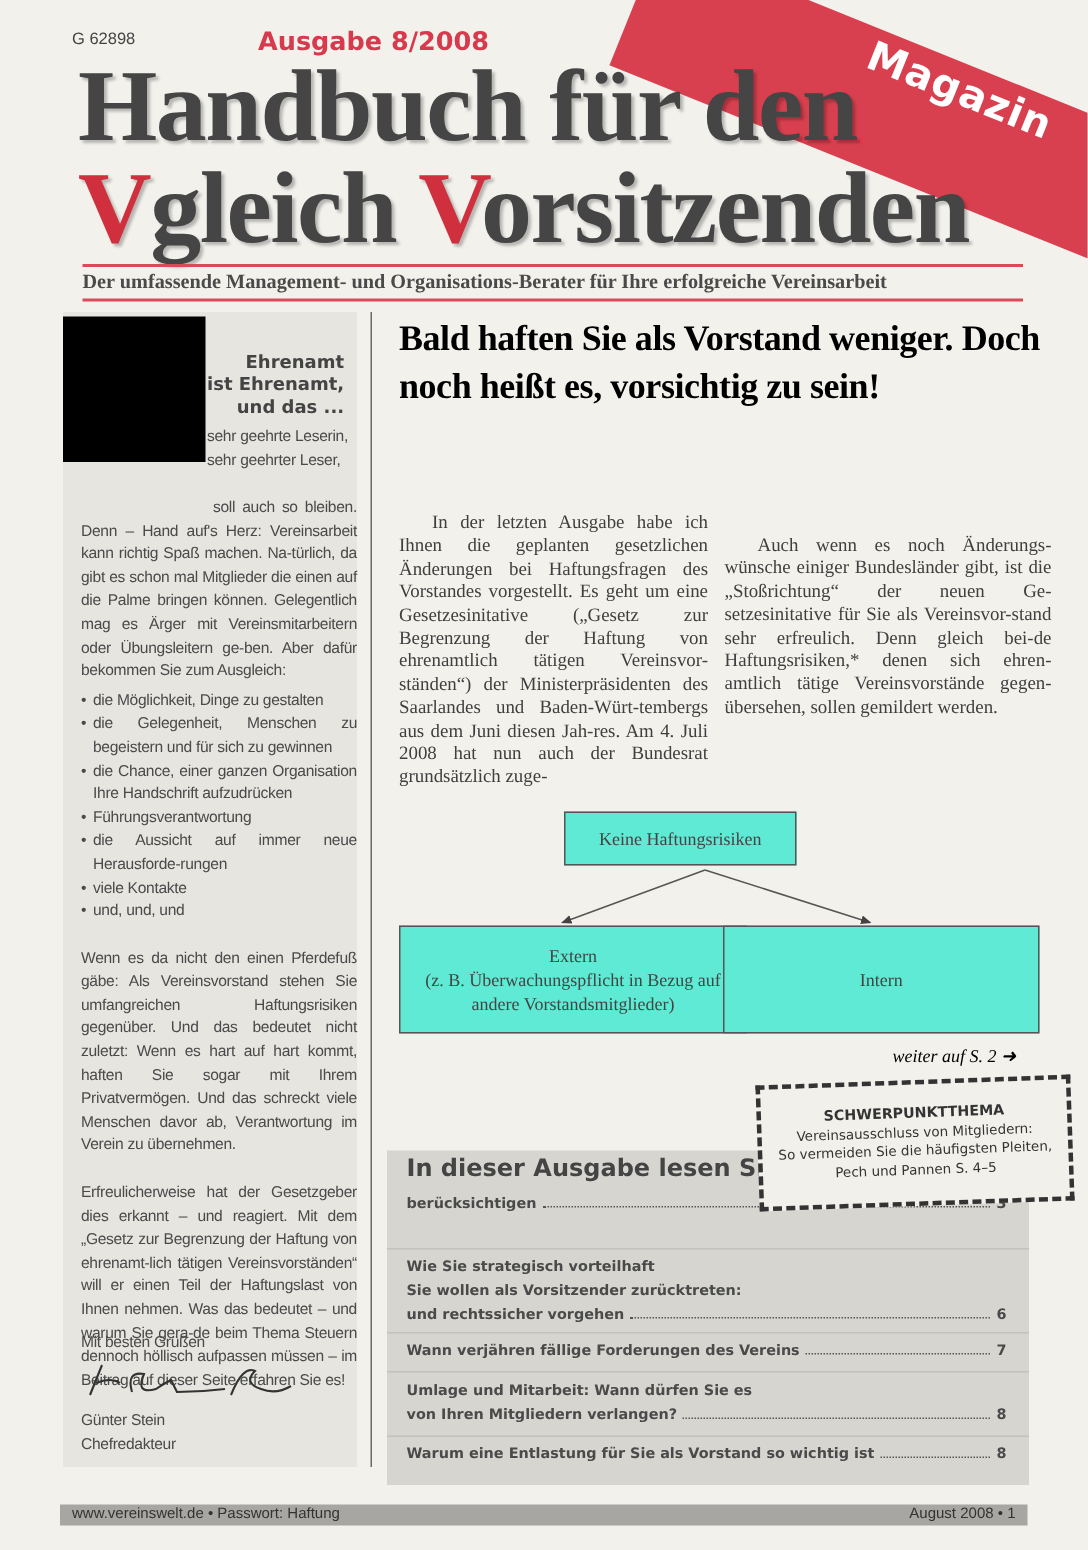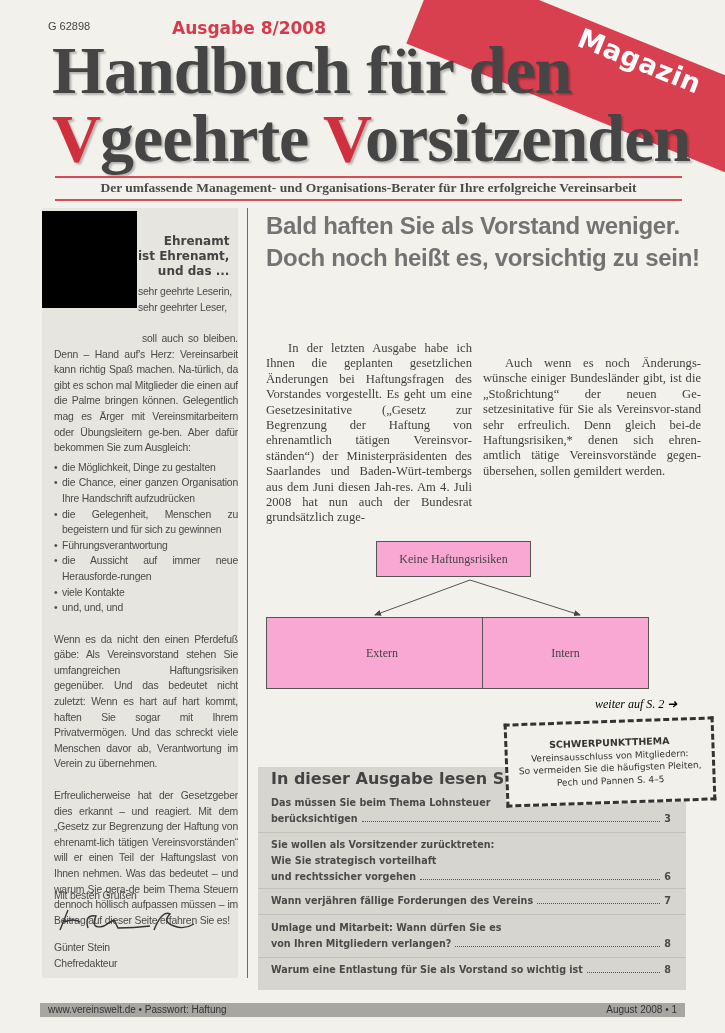--- a/index.html
+++ b/index.html
@@ -7,79 +7,79 @@
   .abs{position:absolute;}
   
   .gnum{left:48px;top:20px;font-size:11px;color:#444;}
   .issue{left:172px;top:18px;font-size:17px;font-weight:bold;color:#d63a4c;font-family:"DejaVu Sans",sans-serif;}
   .banner{left:440px;top:-40px;width:380px;height:90px;background:#d9404f;transform:rotate(22deg);transform-origin:0 0;}
   .banner-text{left:585px;top:22px;font-size:27px;font-weight:bold;color:#fff;transform:rotate(22deg);transform-origin:0 0;font-family:"DejaVu Sans",sans-serif;letter-spacing:0.5px;}
   .title1{left:52px;top:36px;font-family:"Liberation Serif",serif;font-weight:bold;font-size:68px;line-height:68px;color:#454545;letter-spacing:-1px;text-shadow:2px 2px 2px rgba(0,0,0,.25);white-space:nowrap;}
   .title2{left:52px;top:104px;font-family:"Liberation Serif",serif;font-weight:bold;font-size:68px;line-height:68px;color:#454545;letter-spacing:-1px;text-shadow:2px 2px 2px rgba(0,0,0,.25);white-space:nowrap;}
   .red{color:#d0303e;}
   .rule{left:55px;height:2px;background:#d94b58;width:627px;}
-  .subtitle{left:55px;top:180px;width:627px;text-align:center;font-family:"Liberation Serif",serif;font-weight:bold;font-size:13.5px;color:#4a4a4a;white-space:nowrap;}
+  .subtitle{left:55px;top:180px;width:627px;font-family:"Liberation Serif",serif;font-weight:bold;font-size:13.5px;color:#4a4a4a;white-space:nowrap;}
   
   .leftcol{left:42px;top:208px;width:196px;height:770px;background:#e6e5e0;}
   .vline{left:247px;top:208px;width:1px;height:770px;background:#6a6a6a;}
   .redact{left:42px;top:211px;width:95px;height:97px;background:#000;}
   .lhead{left:138px;top:234px;font-size:12px;font-weight:bold;color:#444;line-height:15px;font-family:"DejaVu Sans",sans-serif;text-align:right;}
   .ltext{font-family:"Liberation Sans",sans-serif;font-size:10.4px;line-height:15.6px;color:#4a4a4a;letter-spacing:-0.2px;}
   .ltext p{margin:0;}
   ul.bul{list-style:none;margin:0;padding:0;}
   ul.bul li{position:relative;padding-left:8px;}
   ul.bul li:before{content:"•";position:absolute;left:0;top:0;}
   .sig{left:54px;top:900px;width:150px;height:40px;}
   
-  .headline{left:266px;top:210px;width:450px;font-size:24px;line-height:32px;font-weight:bold;color:#737373;font-family:Liberation Sans, sans-serif;letter-spacing:-0.3px;}
+  .headline{left:266px;top:210px;width:450px;font-size:24px;line-height:32px;font-weight:bold;color:#000000;font-family:Liberation Serif, serif;letter-spacing:-0.3px;}
   .body{font-family:"Liberation Serif",serif;font-size:12.6px;line-height:15.4px;color:#3f3f3f;text-align:justify;}
   .body p{margin:0;text-indent:22px;}
-  .diagram-box{position:absolute;border:1px solid #555;background:#f9a8d4;font-family:"Liberation Serif",serif;font-size:12px;color:#444;text-align:center;line-height:16px;box-sizing:border-box;display:flex;align-items:center;justify-content:center;}
+  .diagram-box{position:absolute;border:1px solid #555;background:#5eead4;font-family:"Liberation Serif",serif;font-size:12px;color:#444;text-align:center;line-height:16px;box-sizing:border-box;display:flex;align-items:center;justify-content:center;}
   .weiter{left:595px;top:697px;font-family:"Liberation Serif",serif;font-style:italic;font-size:12px;color:#000000;}
   .toc{left:258px;top:767px;width:428px;height:223px;background:#d6d5d0;}
   .toc-title{left:271px;top:769px;font-size:16px;font-weight:bold;color:#444;font-family:"DejaVu Sans",sans-serif;}
   .toc-item{position:absolute;left:271px;width:400px;font-size:9.6px;font-weight:bold;color:#4a4a4a;line-height:16px;font-family:"DejaVu Sans",sans-serif;}
   .toc-line{display:flex;align-items:baseline;}
   .toc-line .dots{flex:1;border-bottom:1px dotted #555;margin:0 4px 3px 4px;}
   .toc-sep{position:absolute;left:258px;width:428px;height:1px;background:#c2c1bb;}
   .box{left:505px;top:720px;width:210px;height:84px;border:3px dashed #333;background:#f1f0ea;transform:rotate(-2deg);box-sizing:border-box;text-align:center;font-family:"DejaVu Sans",sans-serif;font-size:9px;line-height:12.5px;color:#333;padding-top:14px;}
   .box .bt{font-weight:bold;font-size:9.5px;}
   .footer{left:40px;top:1003px;width:645px;height:14px;background:#a7a6a2;font-size:10px;color:#333;line-height:14px;}
 </style>
 </head>
 <body>
 
 <div class="abs banner"></div>
 <div class="abs banner-text">Magazin</div>
 <div class="abs gnum">G 62898</div>
 <div class="abs issue">Ausgabe 8/2008</div>
 <div class="abs title1">Handbuch für den</div>
-<div class="abs title2"><span class="red">V</span><span>geehrte</span> <span class="red">V</span><span>orsitzenden</span></div>
+<div class="abs title2"><span class="red">V</span><span>gleich</span> <span class="red">V</span><span>orsitzenden</span></div>
 <div class="abs rule" style="top:176px"></div>
 <div class="abs subtitle">Der umfassende Management- und Organisations-Berater für Ihre erfolgreiche Vereinsarbeit</div>
 <div class="abs rule" style="top:199px"></div>
 
 <div class="abs leftcol"></div>
 <div class="abs vline"></div>
 <div class="abs redact"></div>
 <div class="abs lhead">
   <div>Ehrenamt</div>
   <div>ist Ehrenamt,</div>
   <div>und das ...</div>
 </div>
 <div class="abs ltext" style="left:138px;top:284px;width:100px;">
   <div>sehr geehrte Leserin,</div>
   <div>sehr geehrter Leser,</div>
 </div>
 <div class="abs ltext" style="left:54px;top:331px;width:184px;text-align:justify;">
   <p style="text-indent:88px">soll auch so bleiben. Denn – Hand auf's Herz: Vereinsarbeit kann richtig Spaß machen. Na-türlich, da gibt es schon mal Mitglieder die einen auf die Palme bringen können. Gelegentlich mag es Ärger mit Vereinsmitarbeitern oder Übungsleitern ge-ben. Aber dafür bekommen Sie zum Ausgleich:</p>
   <ul class="bul" style="margin-top:4px">
     <li>die Möglichkeit, Dinge zu gestalten</li>
+    <li>die Gelegenheit, Menschen zu begeistern und für sich zu gewinnen</li>
     <li>die Chance, einer ganzen Organisation Ihre Handschrift aufzudrücken</li>
-    <li>die Gelegenheit, Menschen zu begeistern und für sich zu gewinnen</li>
     <li>Führungsverantwortung</li>
     <li>die Aussicht auf immer neue Herausforde-rungen</li>
     <li>viele Kontakte</li>
     <li>und, und, und</li>
   </ul>
   <p style="margin-top:16px;text-indent:0">Wenn es da nicht den einen Pferdefuß gäbe: Als Vereinsvorstand stehen Sie umfangreichen Haftungsrisiken gegenüber. Und das bedeutet nicht zuletzt: Wenn es hart auf hart kommt, haften Sie sogar mit Ihrem Privatvermögen. Und das schreckt viele Menschen davor ab, Verantwortung im Verein zu übernehmen.</p>
   <p style="margin-top:16px;text-indent:0">Erfreulicherweise hat der Gesetzgeber dies erkannt – und reagiert. Mit dem „Gesetz zur Begrenzung der Haftung von ehrenamt-lich tätigen Vereinsvorständen“ will er einen Teil der Haftungslast von Ihnen nehmen. Was das bedeutet – und warum Sie gera-de beim Thema Steuern dennoch höllisch aufpassen müssen – im Beitrag auf dieser Seite erfahren Sie es!</p>
 </div>
 <div class="abs ltext" style="left:54px;top:888px;">Mit besten Grüßen</div>
 <svg class="abs sig" viewBox="0 0 150 40">
@@ -101,41 +101,41 @@
   <defs>
       <marker id="ah" markerWidth="8" markerHeight="8" refX="6" refY="3" orient="auto">
         <path d="M0,0 L7,3 L0,6 Z" fill="#444"></path>
       </marker>
     </defs>
   <line x1="220" y1="10" x2="125" y2="45" stroke="#555" stroke-width="1" marker-end="url(#ah)"></line>
   <line x1="220" y1="10" x2="330" y2="45" stroke="#555" stroke-width="1" marker-end="url(#ah)"></line>
 </svg>
 <div class="diagram-box" style="left:266px;top:617px;width:232px;height:72px;flex-direction:column;">
   <div>Extern</div>
+  <div style="padding:0 10px">(z. B. Überwachungspflicht in Bezug auf andere Vorstandsmitglieder)</div>
 </div>
-<div class="diagram-box" style="left:482px;top:617px;width:167px;height:72px;flex-direction:column;">
+<div class="diagram-box" style="left:482px;top:617px;width:211px;height:72px;flex-direction:column;">
   <div>Intern</div>
 </div>
 <div class="abs weiter">weiter auf S. 2 ➜</div>
 
 <div class="abs toc"></div>
 <div class="abs toc-title">In dieser Ausgabe lesen Sie:</div>
 
 <div class="toc-item" style="top:795px;">
-  <div>Das müssen Sie beim Thema Lohnsteuer</div>
   <div class="toc-line">
       <span>berücksichtigen</span>
       <span class="dots"></span>
       <span>3</span>
     </div>
 </div>
 <div class="toc-sep" style="top:832px"></div>
 <div class="toc-item" style="top:837px;">
+  <div>Wie Sie strategisch vorteilhaft</div>
   <div>Sie wollen als Vorsitzender zurücktreten:</div>
-  <div>Wie Sie strategisch vorteilhaft</div>
   <div class="toc-line">
       <span>und rechtssicher vorgehen</span>
       <span class="dots"></span>
       <span>6</span>
     </div>
 </div>
 <div class="toc-sep" style="top:888px"></div>
 <div class="toc-item" style="top:893px;">
   <div class="toc-line">
       <span>Wann verjähren fällige Forderungen des Vereins</span>

